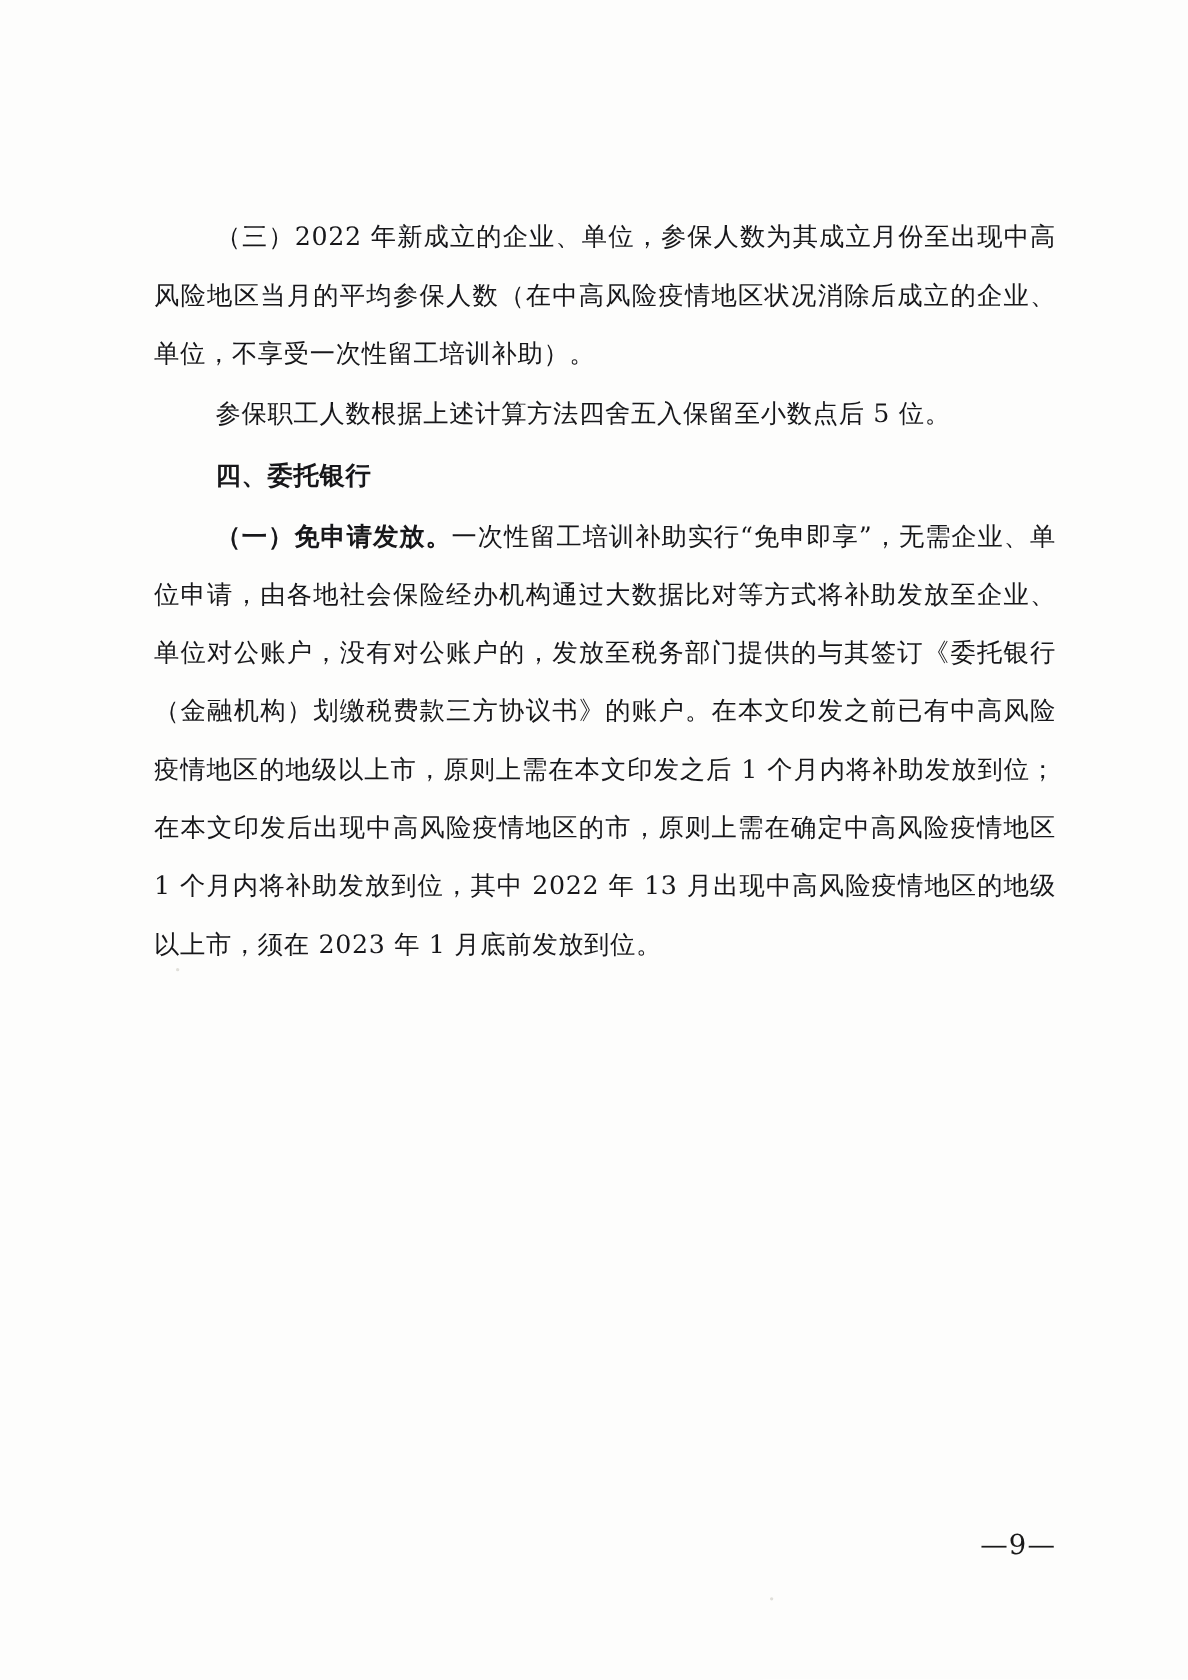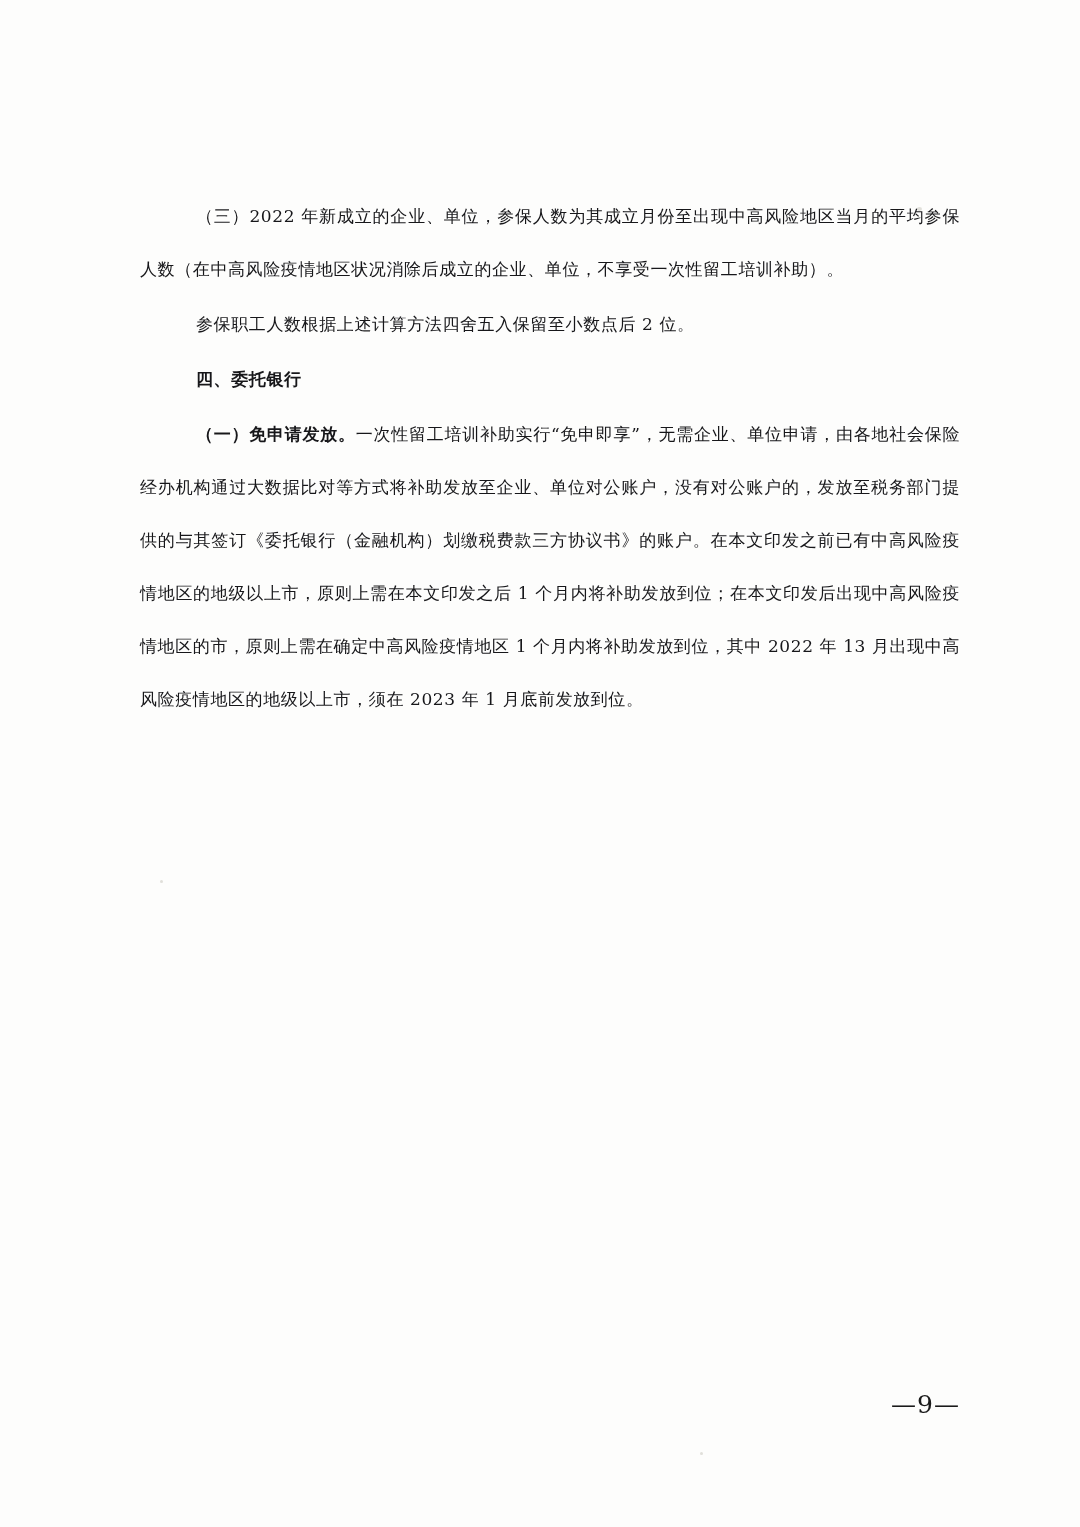--- a/index.html
+++ b/index.html
@@ -24,21 +24,21 @@
     background: #fdfdfc;
   }
   .body-area {
     position: absolute;
     left: 140px;
     top: 190px;
     width: 820px;
   }
   p.para {
     margin: 0 0 2px 0;
-    font-size: 17px;
+    font-size: 23px;
     line-height: 53px;
     text-align: justify;
     text-justify: inter-ideograph;
     letter-spacing: 0.6px;
     color: #17171a;
   }
   p.para.indent {
     text-indent: 56px;
   }
   .heading {
@@ -70,21 +70,21 @@
 <div class="page">
 
   <div class="speck" style="left:917px; top:207px; width:5px; height:4px;"></div>
   <div class="speck" style="left:160px; top:880px; width:3px; height:3px;"></div>
   <div class="speck" style="left:700px; top:1452px; width:3px; height:3px;"></div>
 
   <div class="body-area">
 
     <p class="para indent">（三）2022 年新成立的企业、单位，参保人数为其成立月份至出现中高风险地区当月的平均参保人数（在中高风险疫情地区状况消除后成立的企业、单位，不享受一次性留工培训补助）。</p>
 
-    <p class="para indent">参保职工人数根据上述计算方法四舍五入保留至小数点后 2 位。</p>
+    <p class="para indent">参保职工人数根据上述计算方法四舍五入保留至小数点后 5 位。</p>
 
     <p class="para indent heading">四、委托银行</p>
 
     <p class="para indent">
       <span class="lead">（一）免申请发放。</span><span>一次性留工培训补助实行“免申即享”，无需企业、单位申请，由各地社会保险经办机构通过大数据比对等方式将补助发放至企业、单位对公账户，没有对公账户的，发放至税务部门提供的与其签订《委托银行（金融机构）划缴税费款三方协议书》的账户。在本文印发之前已有中高风险疫情地区的地级以上市，原则上需在本文印发之后 1 个月内将补助发放到位；在本文印发后出现中高风险疫情地区的市，原则上需在确定中高风险疫情地区 1 个月内将补助发放到位，其中 2022 年 13 月出现中高风险疫情地区的地级以上市，须在 2023 年 1 月底前发放到位。</span>
     </p>
 
 
 
   </div>

